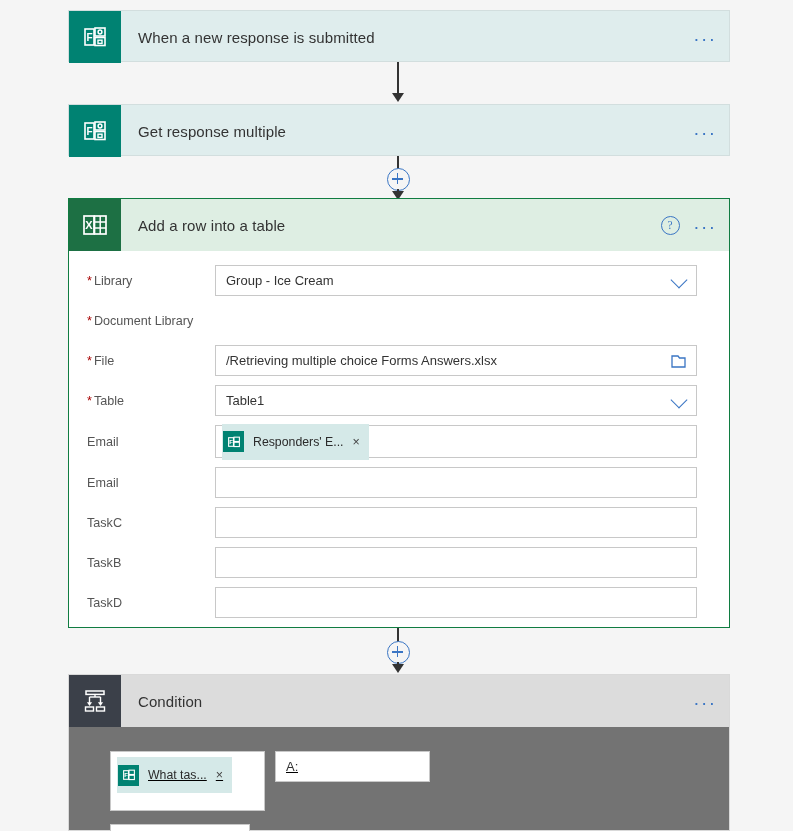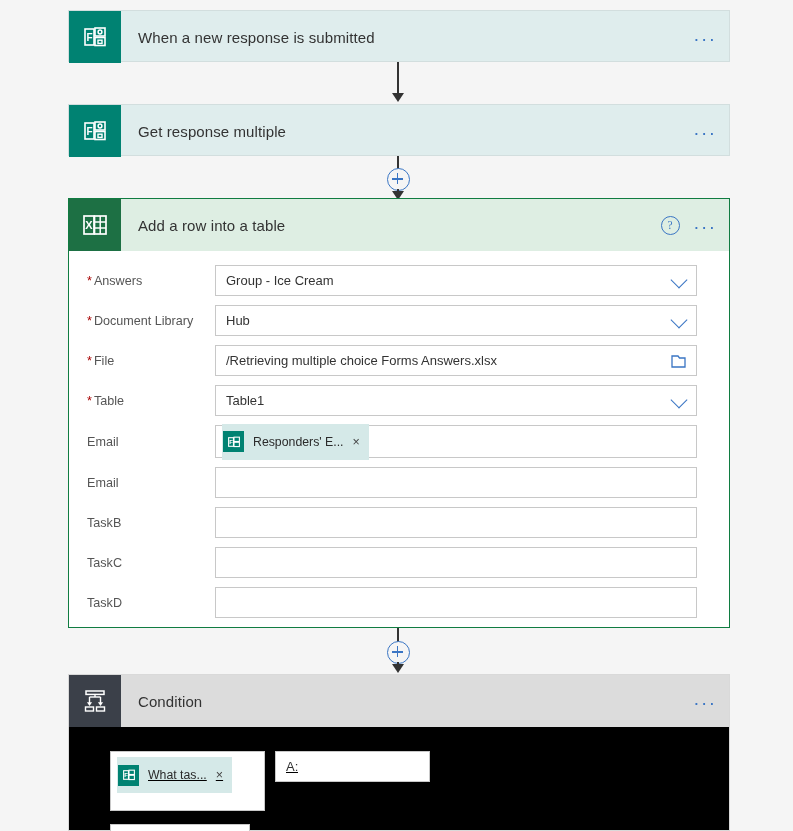--- a/index.html
+++ b/index.html
@@ -81,21 +81,21 @@
   
   .card-excel {
     background: #ffffff;
     border: 1px solid #107c41;
   }
   .card-excel .card-header { background: #deeee3; }
   .icon-excel { background: #1d7044; }
 
   
   .card-cond {
-    background: #000000;
+    background: #737373;
     border: 1px solid #d9d9d9;
   }
   .card-cond .card-header { background: #dcdcdc; }
   .icon-cond { background: #3b4049; }
 
   
   .card-body { padding: 14px 0 18px 0; }
   .field-row {
     display: flex;
     align-items: center;
@@ -308,33 +308,29 @@
       <div class="card-title">Add a row into a table</div>
       <div class="hdr-right">
         <div class="help-circle">?</div>
         <div class="ellipsis">...</div>
       </div>
     </div>
 
     <div class="card-body">
 
       <div class="field-row">
-        <div class="field-label"><span class="req-star">*</span><span>Answers</span></div>
+        <div class="field-label"><span class="req-star">*</span><span>Library</span></div>
         <div class="field-control">
           <div class="field-value">Group - Ice Cream</div>
           <span class="chev"></span>
         </div>
       </div>
 
       <div class="field-row">
         <div class="field-label"><span class="req-star">*</span><span>Document Library</span></div>
-        <div class="field-control">
-          <div class="field-value">Hub</div>
-          <span class="chev"></span>
-        </div>
       </div>
 
       <div class="field-row">
         <div class="field-label"><span class="req-star">*</span><span>File</span></div>
         <div class="field-control">
           <div class="field-value">/Retrieving multiple choice Forms Answers.xlsx</div>
           <span class="folder-ic">
             <svg width="15" height="13" viewBox="0 0 15 13">
               <path d="M1 3 L1 12 L14 12 L14 3 L8.5 3 L7 1 L1 1 Z" fill="none" stroke="#3a75c4" stroke-width="1.3"></path>
             </svg>
@@ -369,28 +365,28 @@
       </div>
 
       <div class="field-row">
         <div class="field-label">Email</div>
         <div class="field-control">
           <div class="field-value"></div>
         </div>
       </div>
 
       <div class="field-row">
+        <div class="field-label">TaskC</div>
+        <div class="field-control">
+          <div class="field-value"></div>
+        </div>
+      </div>
+
+      <div class="field-row">
         <div class="field-label">TaskB</div>
-        <div class="field-control">
-          <div class="field-value"></div>
-        </div>
-      </div>
-
-      <div class="field-row">
-        <div class="field-label">TaskC</div>
         <div class="field-control">
           <div class="field-value"></div>
         </div>
       </div>
 
       <div class="field-row">
         <div class="field-label">TaskD</div>
         <div class="field-control">
           <div class="field-value"></div>
         </div>

